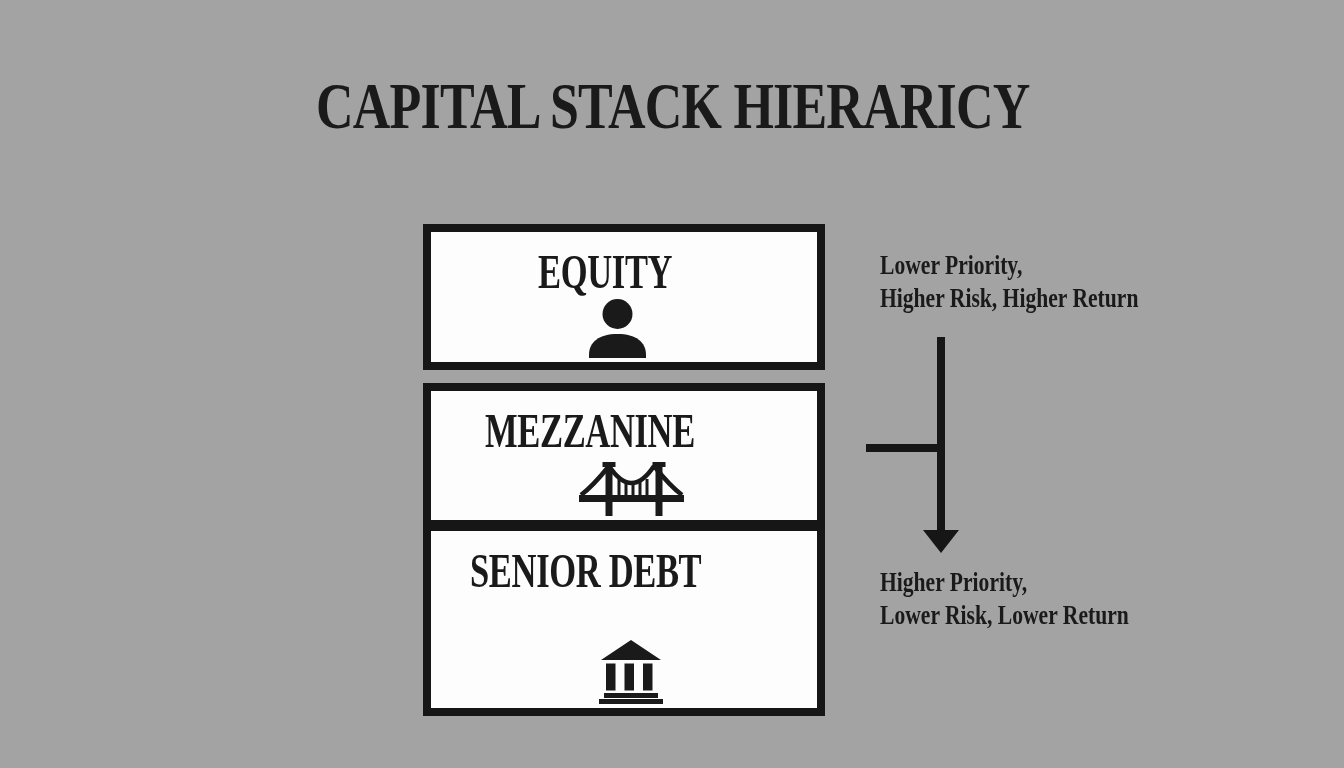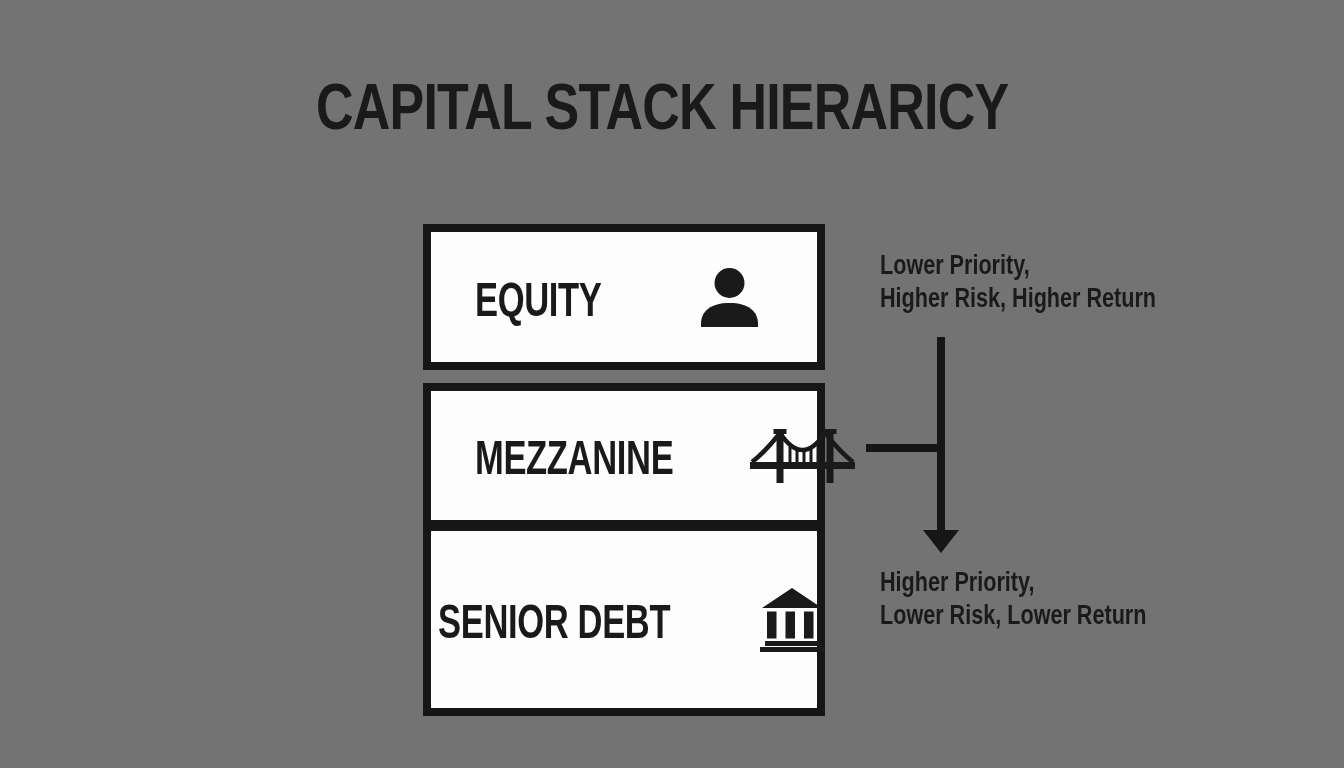--- a/index.html
+++ b/index.html
@@ -4,23 +4,24 @@
 <style>
   html, body { margin: 0; padding: 0; }
   body {
     font-family: "Liberation Sans", sans-serif;
     background: #ffffff;
   }
   .canvas {
     position: relative;
     width: 1344px;
     height: 768px;
-    background: #737373;
+    background: #a3a3a3;
     overflow: hidden;
     color: #1a1a1a;
+    font-family: Liberation Serif, serif;
   }
   .title {
     position: absolute;
     left: 316px;
     top: 74px;
     font-size: 65px;
     font-weight: bold;
     line-height: 1;
     white-space: nowrap;
     letter-spacing: -1px;
@@ -31,25 +32,26 @@
   .stack-box {
     position: absolute;
     left: 423px;
     width: 402px;
     border: 8px solid #161616;
     background: #fdfdfd;
     box-sizing: border-box;
     display: flex;
     align-items: center;
     justify-content: space-between;
-    padding: 4px 30px 0 44px;
+    padding: 12px 30px 0 44px;
+    flex-direction: column;
   }
   .box-equity  { top: 224px; height: 146px; }
   .box-mezz    { top: 383px; height: 145px; }
-  .box-senior  { top: 523px; height: 193px; justify-content: center; }
+  .box-senior  { top: 523px; height: 193px; }
   .layer-label {
     font-size: 48px;
     font-weight: bold;
     white-space: nowrap;
     letter-spacing: -0.5px;
     transform: scaleX(0.72);
     transform-origin: left center;
   }
   .layer-icon { flex: none; display: block; }
   .icon-person { margin-right: 28px; }

